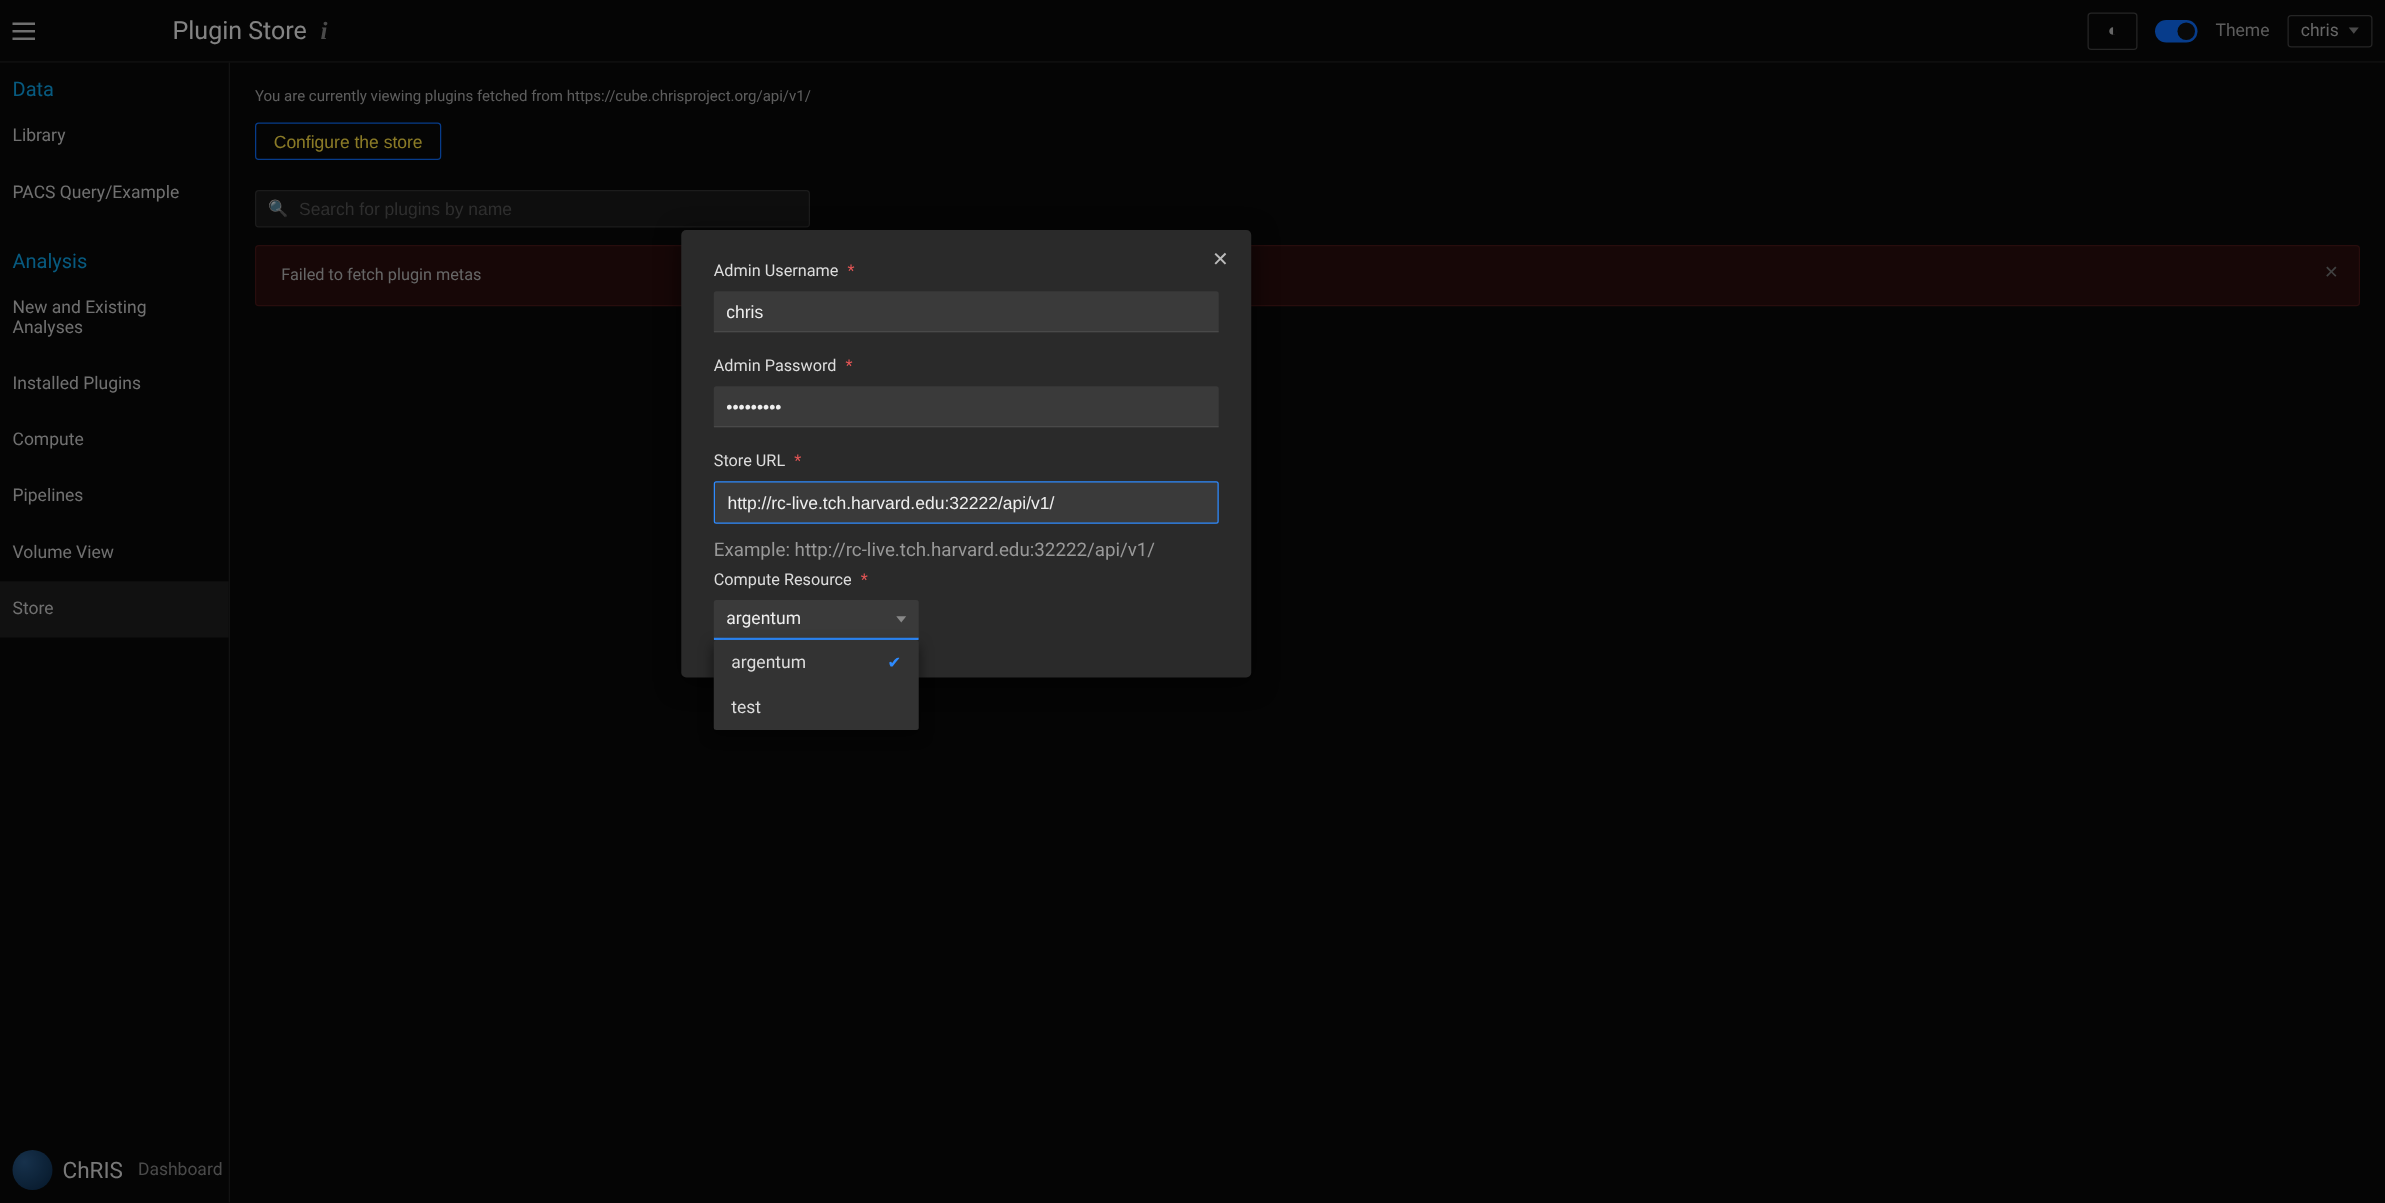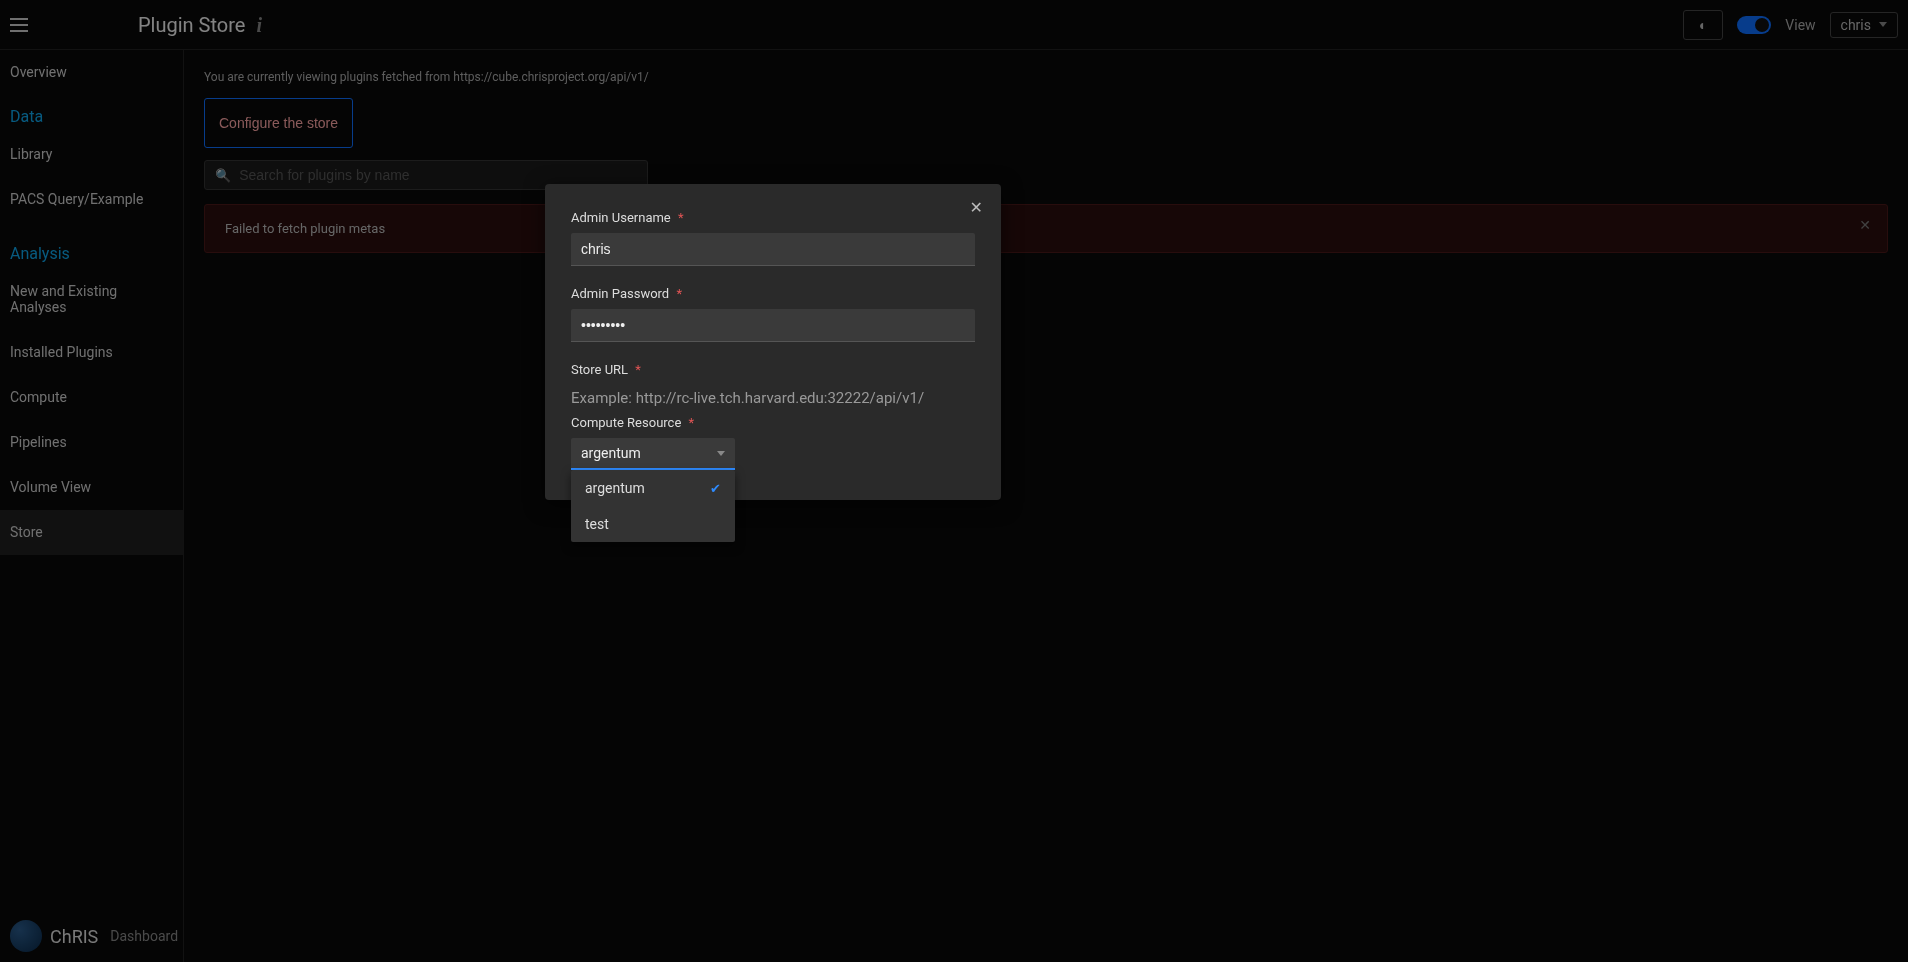--- a/index.html
+++ b/index.html
@@ -129,27 +129,27 @@
       left: 184px; top: 50px; right: 0; bottom: 0;
       padding: 20px;
     }
     .notice {
       color: #aaa;
       font-size: 12px;
       margin-bottom: 14px;
     }
     .configure-btn {
       border: 1px solid #0d6efd;
-      color: #fca5a5;
+      color: #fde047;
       background: transparent;
-      padding: 16px 14px;
-      border-radius: 3px;
-      font-size: 14px;
-      cursor: pointer;
-      margin-bottom: 12px;
+      padding: 6px 14px;
+      border-radius: 3px;
+      font-size: 14px;
+      cursor: pointer;
+      margin-bottom: 24px;
     }
     .search-field {
       width: 444px;
       background: #1a1a1a;
       border: 1px solid #333;
       border-radius: 3px;
       padding: 6px 10px;
       display: flex; align-items: center; gap: 8px;
       margin-bottom: 14px;
     }
@@ -277,32 +277,29 @@
   </div>
   <div class="page-title">
     <span>Plugin Store</span>
     <span class="info-icon">i</span>
   </div>
   <div class="topbar-right">
     <div class="icon-btn">
       <span>◐</span>
     </div>
     <div class="toggle"></div>
-    <span class="theme-label">View</span>
+    <span class="theme-label">Theme</span>
     <div class="user-menu">
       <span>chris</span>
       <span class="caret-down"></span>
     </div>
   </div>
 </div>
 
 <div class="sidebar">
-  <div class="sidebar-item">
-    <span>Overview</span>
-  </div>
   <div class="sidebar-section">
     <span>Data</span>
   </div>
   <div class="sidebar-item">
     <span>Library</span>
   </div>
   <div class="sidebar-item">
     <span>PACS Query/Example</span>
   </div>
   <div class="sidebar-section" style="margin-top:10px">
@@ -365,20 +362,21 @@
       <span class="required-star">*</span>
     </label>
     <input class="text-input" type="text" value="•••••••••" style="">
   </div>
 
   <div class="form-group" style="margin-bottom:12px">
     <label class="form-label">
       <span>Store URL</span>
       <span class="required-star">*</span>
     </label>
+    <input class="text-input focused" type="text" value="http://rc-live.tch.harvard.edu:32222/api/v1/" style="">
   </div>
   <div class="helper-text">Example: http://rc-live.tch.harvard.edu:32222/api/v1/</div>
 
   <div class="form-group" style="margin-bottom:8px; position:relative">
     <label class="form-label">
       <span>Compute Resource</span>
       <span class="required-star">*</span>
     </label>
     <div class="select-box">
       <span>argentum</span>

